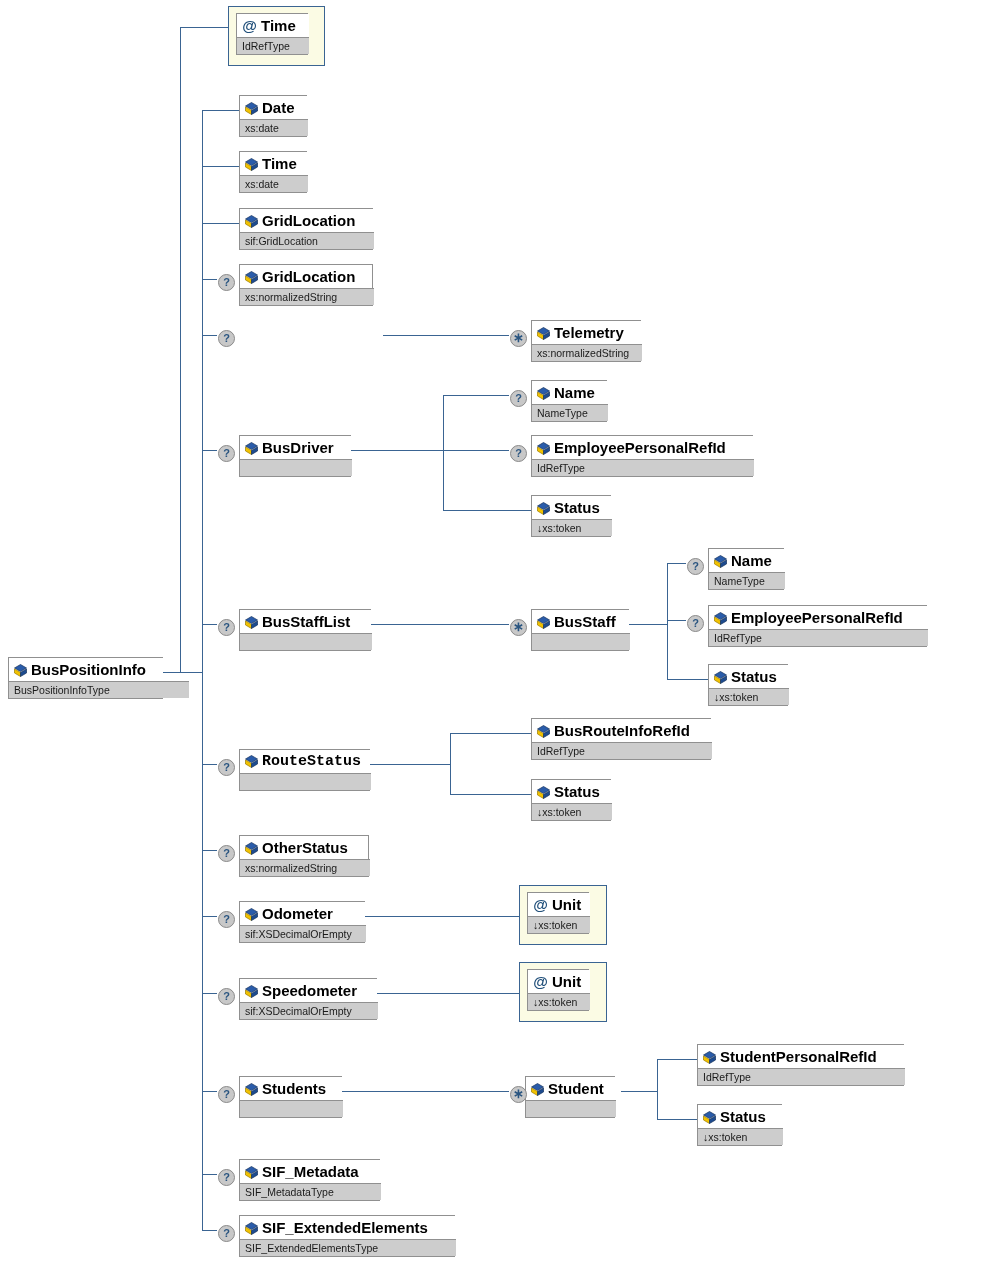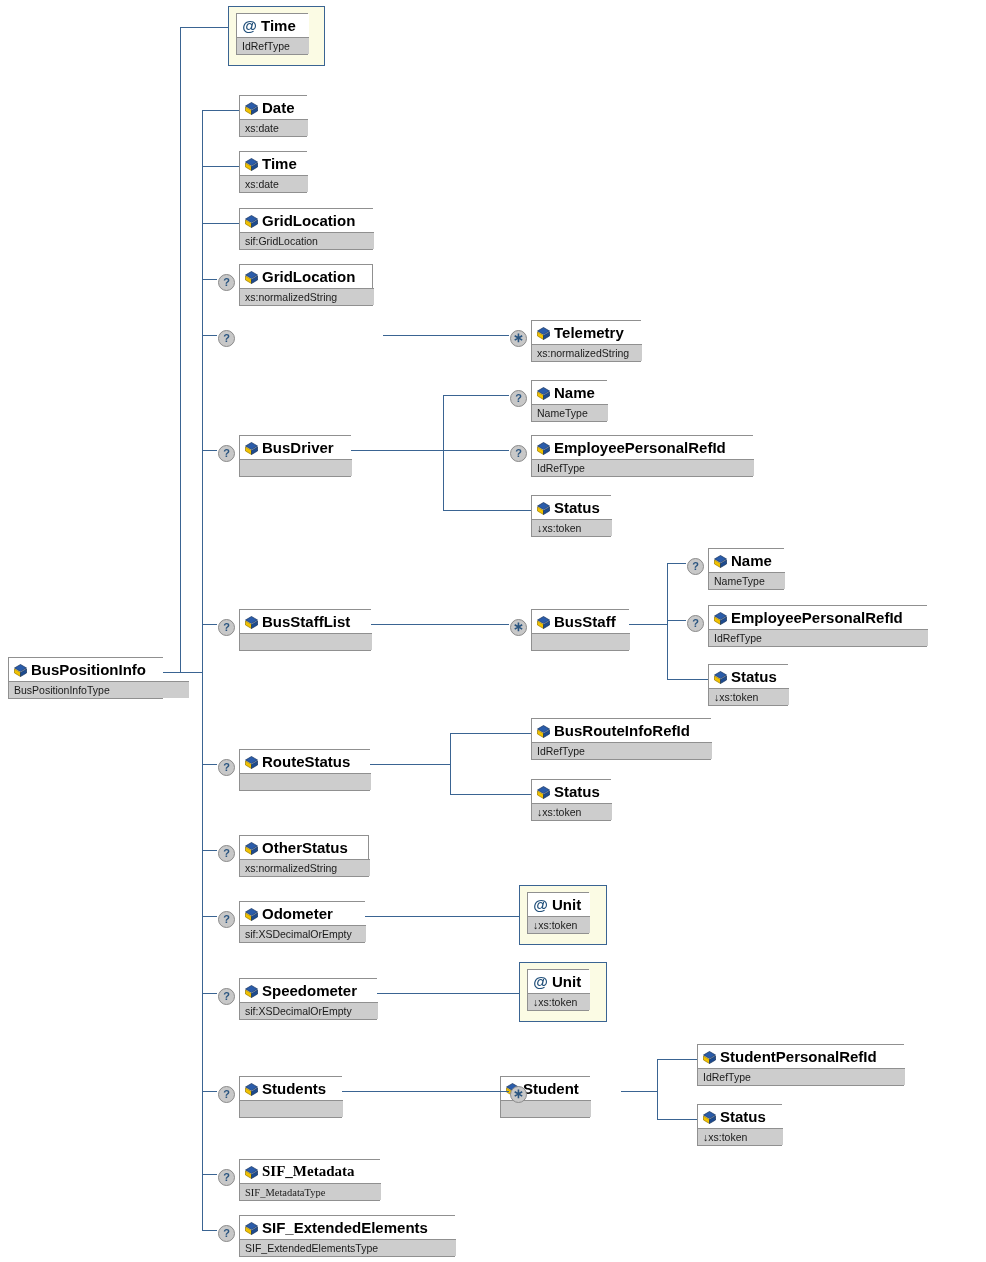--- a/index.html
+++ b/index.html
@@ -304,21 +304,21 @@
           <span class="ico ico-elem"><svg width="13" height="13" viewBox="0 0 13 13">
               <polygon points="6.5,0.5 12.5,4 6.5,7.5 0.5,4" fill="#2a5caa" stroke="#16325c" stroke-width="0.7"></polygon>
               <polygon points="0.5,5 6.5,8.5 6.5,12.5 0.5,9" fill="#f2c200" stroke="#9a7b00" stroke-width="0.7"></polygon>
               <polygon points="12.5,5 12.5,9 6.5,12.5 6.5,8.5" fill="#1d4b8f" stroke="#16325c" stroke-width="0.7"></polygon>
             </svg></span>
           <span class="lbl">Status</span>
         </div>
         <div class="ntype" style="width:80px">↓xs:token</div>
       </div>
     </div>
-    <div class="node" style="left: 239px; top: 749px;">
+    <div class="node" style="left: 239px; top: 749px; font-family: Liberation Mono, monospace;">
       <div class="nbody" style="width:131px">
         <div class="nname" style="width:131px">
           <span class="ico ico-elem"><svg width="13" height="13" viewBox="0 0 13 13">
               <polygon points="6.5,0.5 12.5,4 6.5,7.5 0.5,4" fill="#2a5caa" stroke="#16325c" stroke-width="0.7"></polygon>
               <polygon points="0.5,5 6.5,8.5 6.5,12.5 0.5,9" fill="#f2c200" stroke="#9a7b00" stroke-width="0.7"></polygon>
               <polygon points="12.5,5 12.5,9 6.5,12.5 6.5,8.5" fill="#1d4b8f" stroke="#16325c" stroke-width="0.7"></polygon>
             </svg></span>
           <span class="lbl">RouteStatus</span>
         </div>
         <div class="ntype empty" style="width:131px">&nbsp;</div>
@@ -422,21 +422,21 @@
               <polygon points="6.5,0.5 12.5,4 6.5,7.5 0.5,4" fill="#2a5caa" stroke="#16325c" stroke-width="0.7"></polygon>
               <polygon points="0.5,5 6.5,8.5 6.5,12.5 0.5,9" fill="#f2c200" stroke="#9a7b00" stroke-width="0.7"></polygon>
               <polygon points="12.5,5 12.5,9 6.5,12.5 6.5,8.5" fill="#1d4b8f" stroke="#16325c" stroke-width="0.7"></polygon>
             </svg></span>
           <span class="lbl">Students</span>
         </div>
         <div class="ntype empty" style="width:103px">&nbsp;</div>
       </div>
     </div>
     <div class="mark" style="left: 218px; top: 1085.5px;">?</div>
-    <div class="node" style="left: 500px; top: 1076px;">
+    <div class="node" style="left: 525px; top: 1076px;">
       <div class="nbody" style="width:90px">
         <div class="nname" style="width:90px">
           <span class="ico ico-elem"><svg width="13" height="13" viewBox="0 0 13 13">
               <polygon points="6.5,0.5 12.5,4 6.5,7.5 0.5,4" fill="#2a5caa" stroke="#16325c" stroke-width="0.7"></polygon>
               <polygon points="0.5,5 6.5,8.5 6.5,12.5 0.5,9" fill="#f2c200" stroke="#9a7b00" stroke-width="0.7"></polygon>
               <polygon points="12.5,5 12.5,9 6.5,12.5 6.5,8.5" fill="#1d4b8f" stroke="#16325c" stroke-width="0.7"></polygon>
             </svg></span>
           <span class="lbl">Student</span>
         </div>
         <div class="ntype empty" style="width:90px">&nbsp;</div>
@@ -462,21 +462,21 @@
           <span class="ico ico-elem"><svg width="13" height="13" viewBox="0 0 13 13">
               <polygon points="6.5,0.5 12.5,4 6.5,7.5 0.5,4" fill="#2a5caa" stroke="#16325c" stroke-width="0.7"></polygon>
               <polygon points="0.5,5 6.5,8.5 6.5,12.5 0.5,9" fill="#f2c200" stroke="#9a7b00" stroke-width="0.7"></polygon>
               <polygon points="12.5,5 12.5,9 6.5,12.5 6.5,8.5" fill="#1d4b8f" stroke="#16325c" stroke-width="0.7"></polygon>
             </svg></span>
           <span class="lbl">Status</span>
         </div>
         <div class="ntype" style="width:85px">↓xs:token</div>
       </div>
     </div>
-    <div class="node" style="left: 239px; top: 1159px; font-family: Liberation Serif, serif;">
+    <div class="node" style="left: 239px; top: 1159px;">
       <div class="nbody" style="width:141px">
         <div class="nname" style="width:141px">
           <span class="ico ico-elem"><svg width="13" height="13" viewBox="0 0 13 13">
               <polygon points="6.5,0.5 12.5,4 6.5,7.5 0.5,4" fill="#2a5caa" stroke="#16325c" stroke-width="0.7"></polygon>
               <polygon points="0.5,5 6.5,8.5 6.5,12.5 0.5,9" fill="#f2c200" stroke="#9a7b00" stroke-width="0.7"></polygon>
               <polygon points="12.5,5 12.5,9 6.5,12.5 6.5,8.5" fill="#1d4b8f" stroke="#16325c" stroke-width="0.7"></polygon>
             </svg></span>
           <span class="lbl">SIF_Metadata</span>
         </div>
         <div class="ntype" style="width:141px">SIF_MetadataType</div>

